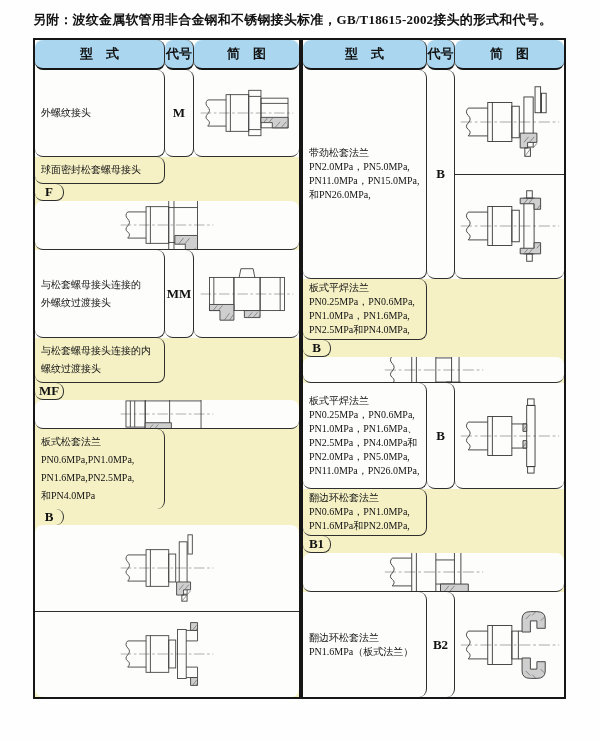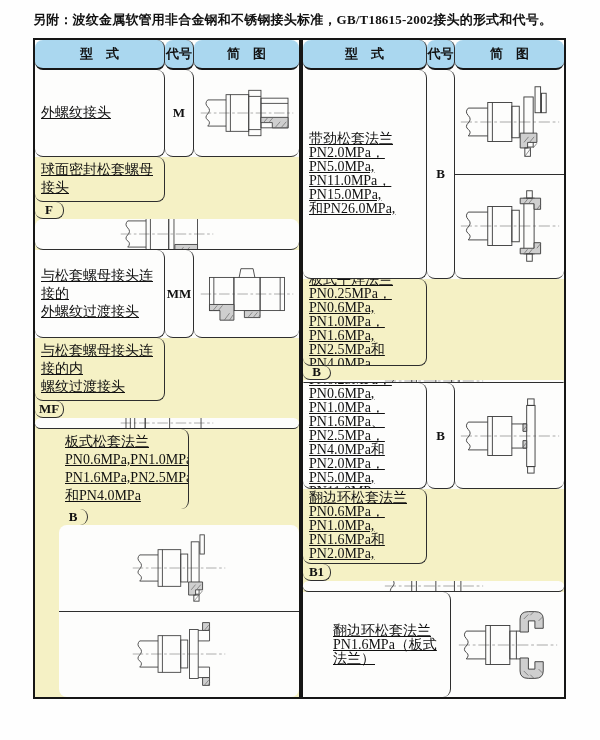--- a/index.html
+++ b/index.html
@@ -3,30 +3,30 @@
 <meta charset="utf-8">
 <style>
   html,body{margin:0;padding:0;background:#ffffff;}
   .page{position:relative;width:600px;height:740px;background:#fefefe;overflow:hidden;
         font-family:"Liberation Serif","DejaVu Serif",serif;color:#111;}
   .title{position:absolute;left:33px;top:11px;font-size:13px;font-weight:bold;letter-spacing:.2px;white-space:nowrap;}
   .tbl{position:absolute;top:38px;border:2px solid #161616;background:#fdfdfc;display:flex;flex-direction:column;}
   .tbl-left{left:33px;width:264px;height:657px;}
   .tbl-right{left:301px;width:261px;height:657px;}
   .row{display:flex;flex:0 0 auto;min-height:0;}
-  .row.grow{flex:1 1 auto;padding-left:24px;}
+  .row.grow{flex:1 1 auto;}
   .c{box-sizing:border-box;border-right:1px solid #2e2e2e;border-bottom:1px solid #2e2e2e;overflow:hidden;border-radius:8px;}
   .row .c:last-child{border-right:0;}
   .row:last-child .c{border-bottom:0;}
   .tbl-left .w1{width:130px;}  .tbl-left .w2{width:29px;}  .tbl-left .w3{flex:1;}
   .tbl-right .w1{width:124px;} .tbl-right .w2{width:28px;} .tbl-right .w3{flex:1;}
   .hdr .c{background:#aad7ef;border-bottom-width:2px;border-bottom-color:#161616;display:flex;align-items:center;justify-content:center;
           font-weight:bold;font-size:13px;}
   .ct{display:flex;flex-direction:column;justify-content:center;padding:4px 2px 4px 6px;
-      font-size:14px;line-height:18px;white-space:pre-line;text-decoration:underline;}
+      font-size:10px;line-height:18px;white-space:pre-line;}
   .tbl-right .ct{line-height:14px;padding-top:2px;padding-bottom:2px;}
   .cc{display:flex;align-items:center;justify-content:center;font-size:13px;font-weight:bold;}
   .cd{display:flex;align-items:center;justify-content:center;background:#fdfdfc;padding:1px;}
   .row.y{background:#f5f1c5;flex-direction:column;}
   .cd.split{flex-direction:column;padding:0;align-items:stretch;}
   .sub{flex:1 1 0;display:flex;align-items:center;justify-content:center;min-height:0;}
   .sub + .sub{border-top:1px solid #2e2e2e;}
   .cd svg{width:96px;height:72px;}
   .tbl-right .cd svg{width:102px;height:76px;}
   .dg path,.dg rect{stroke:#3d3d3d;stroke-width:1;fill:none;}
@@ -287,20 +287,21 @@
           <path class="dl" d="M66 61 l5 -6 M72 61 l5 -6 M81 67 l5 -6 M88 67 l4 -5"></path>
           <rect x="74" y="67" width="6" height="10"></rect>
             <path class="dl" d="M74 77 l6 -9"></path>
         </svg>
       </div>
     </div>
 
     <div class="row grow">
       <div class="c w1 ct">翻边环松套法兰
 PN1.6MPa（板式法兰）</div>
+      <div class="c w2 cc">B2</div>
       <div class="c w3 cd">
         <svg class="dg" viewBox="0 0 110 80">
           <path class="cl" d="M2 40 H108"></path>
           <path d="M10 25 q-4 4 0 8 t0 8 t0 7 t0 7"></path>
             <path d="M10 25 H31 M10 55 H31"></path>
           <rect x="31" y="19" width="26" height="42"></rect>
             <path d="M36 19 V61"></path>
           <rect x="57" y="25" width="7" height="30"></rect>
           <path d="M64 25 H68 M64 55 H68"></path>
           <path class="ht" d="M68 26 V12 q0 -8 9 -8 h7 q9 0 9 8 v10 h-9 v-8 h-7 v12 z"></path>

